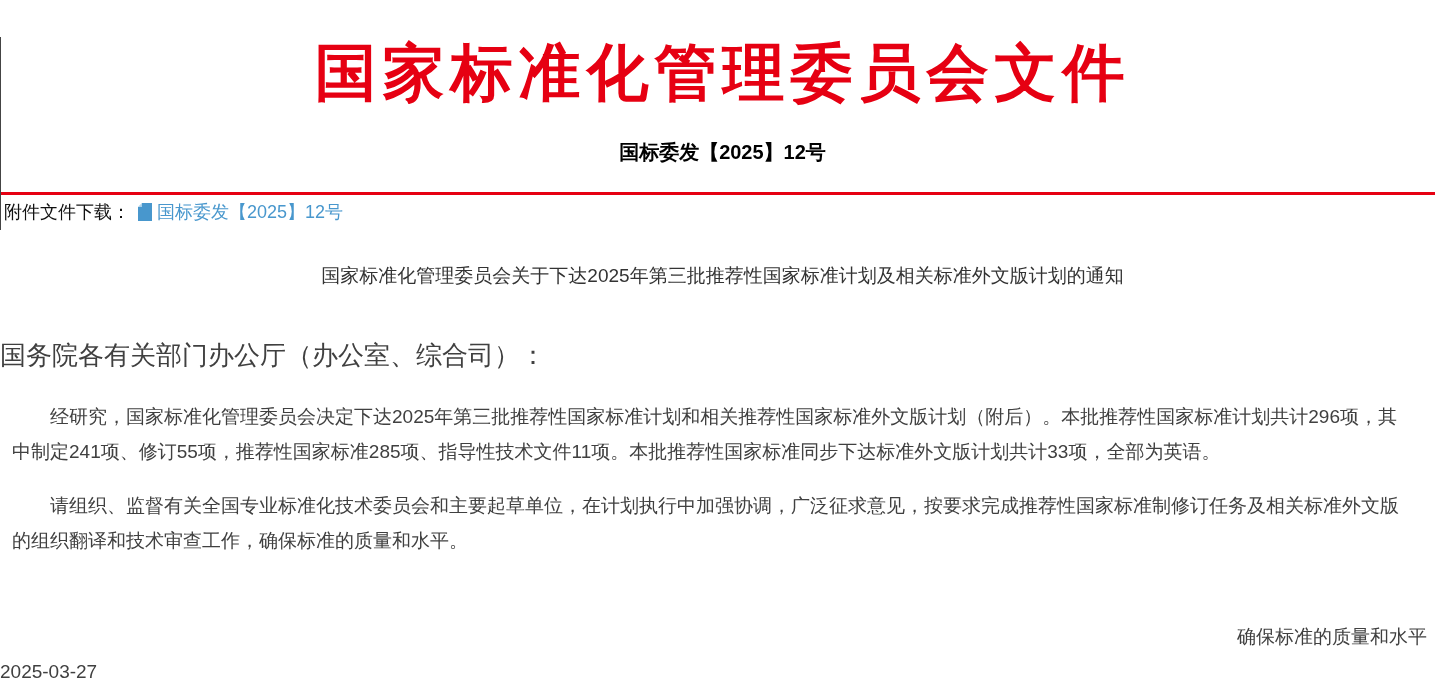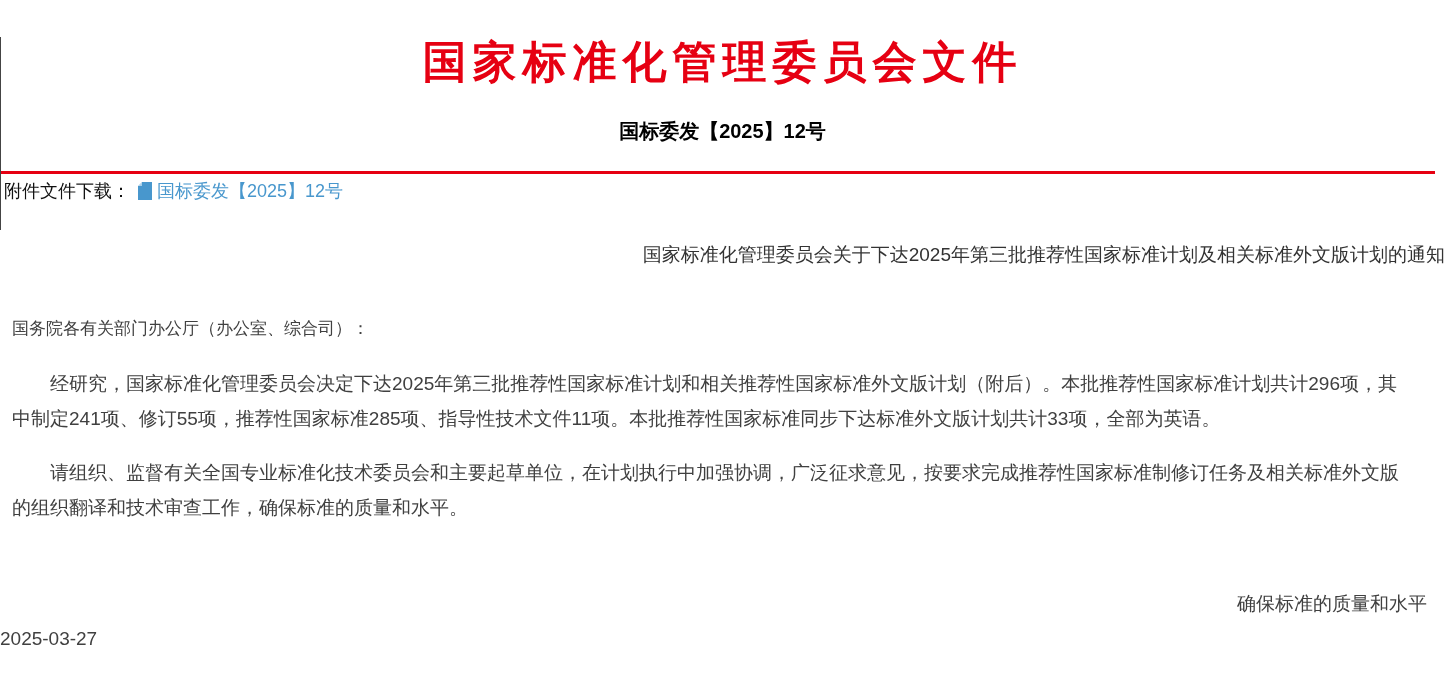--- a/index.html
+++ b/index.html
@@ -26,21 +26,21 @@
     width: 1px;
     height: 193px;
     background: #444444;
   }
   .agency-title {
     margin-top: 36px;
     text-align: center;
     color: var(--title-red);
     font-family: "DejaVu Serif", "Liberation Serif", serif;
     font-weight: bold;
-    font-size: 44px;
+    font-size: 62px;
     line-height: 1.18;
     letter-spacing: 6px;
     white-space: nowrap;
   }
   .doc-number {
     margin-top: 30px;
     text-align: center;
     font-size: 20px;
     font-weight: bold;
     color: #000000;
@@ -65,27 +65,27 @@
     gap: 5px;
     margin-left: 8px;
     color: var(--link-blue);
     text-decoration: none;
     font-size: 18px;
     cursor: pointer;
   }
   .doc-icon { display: inline-block; width: 14px; height: 18px; }
   .notice-title {
     margin-top: 33px;
-    text-align: right;
+    text-align: center;
     font-size: 19px;
     color: #333333;
   }
   .salutation {
-    margin: 49px 0 0 12px;
-    font-size: 17px;
+    margin: 49px 0 0 0;
+    font-size: 26px;
     color: var(--body-text);
   }
   .para {
     margin: 26px 30px 0 12px;
     font-size: 19px;
     line-height: 35px;
     text-indent: 2em;
     color: var(--body-text);
   }
   .para + .para { margin-top: 19px; }

